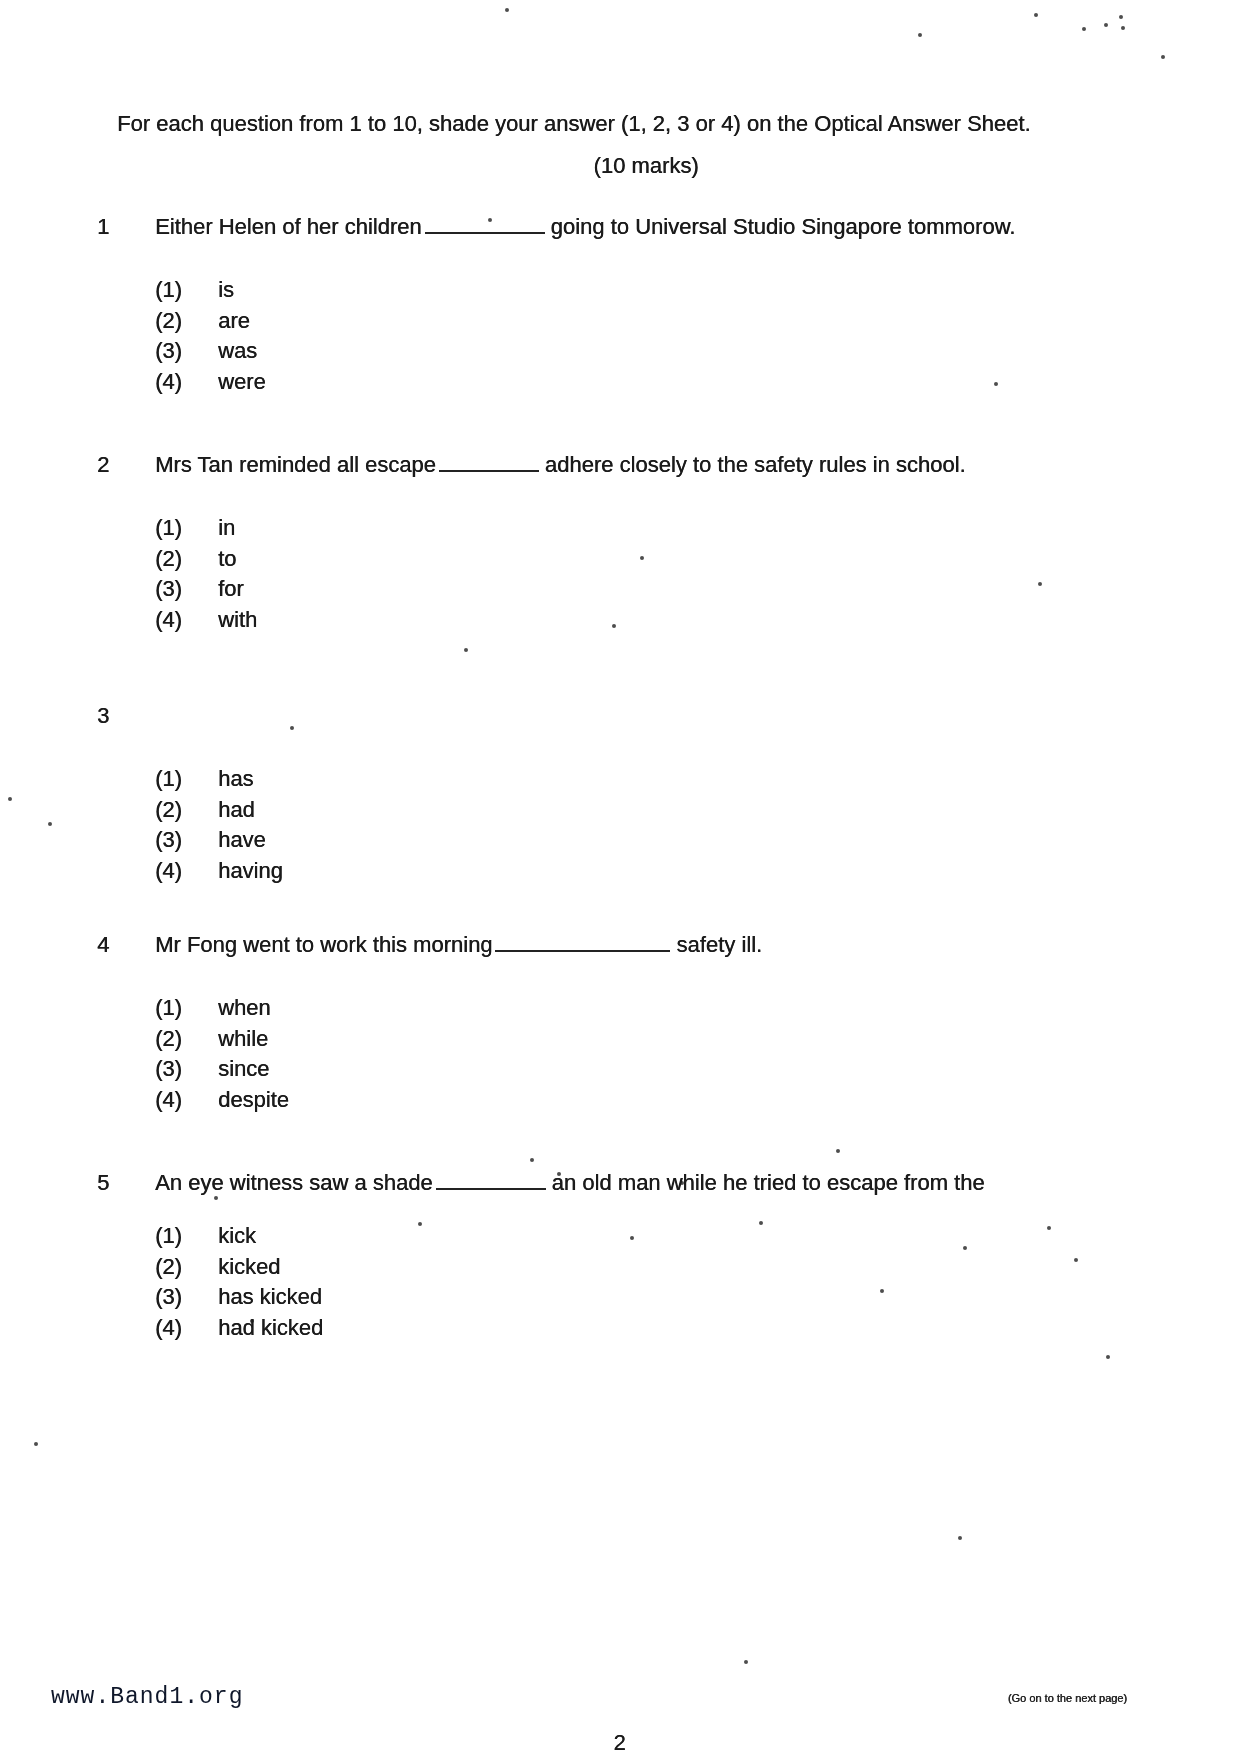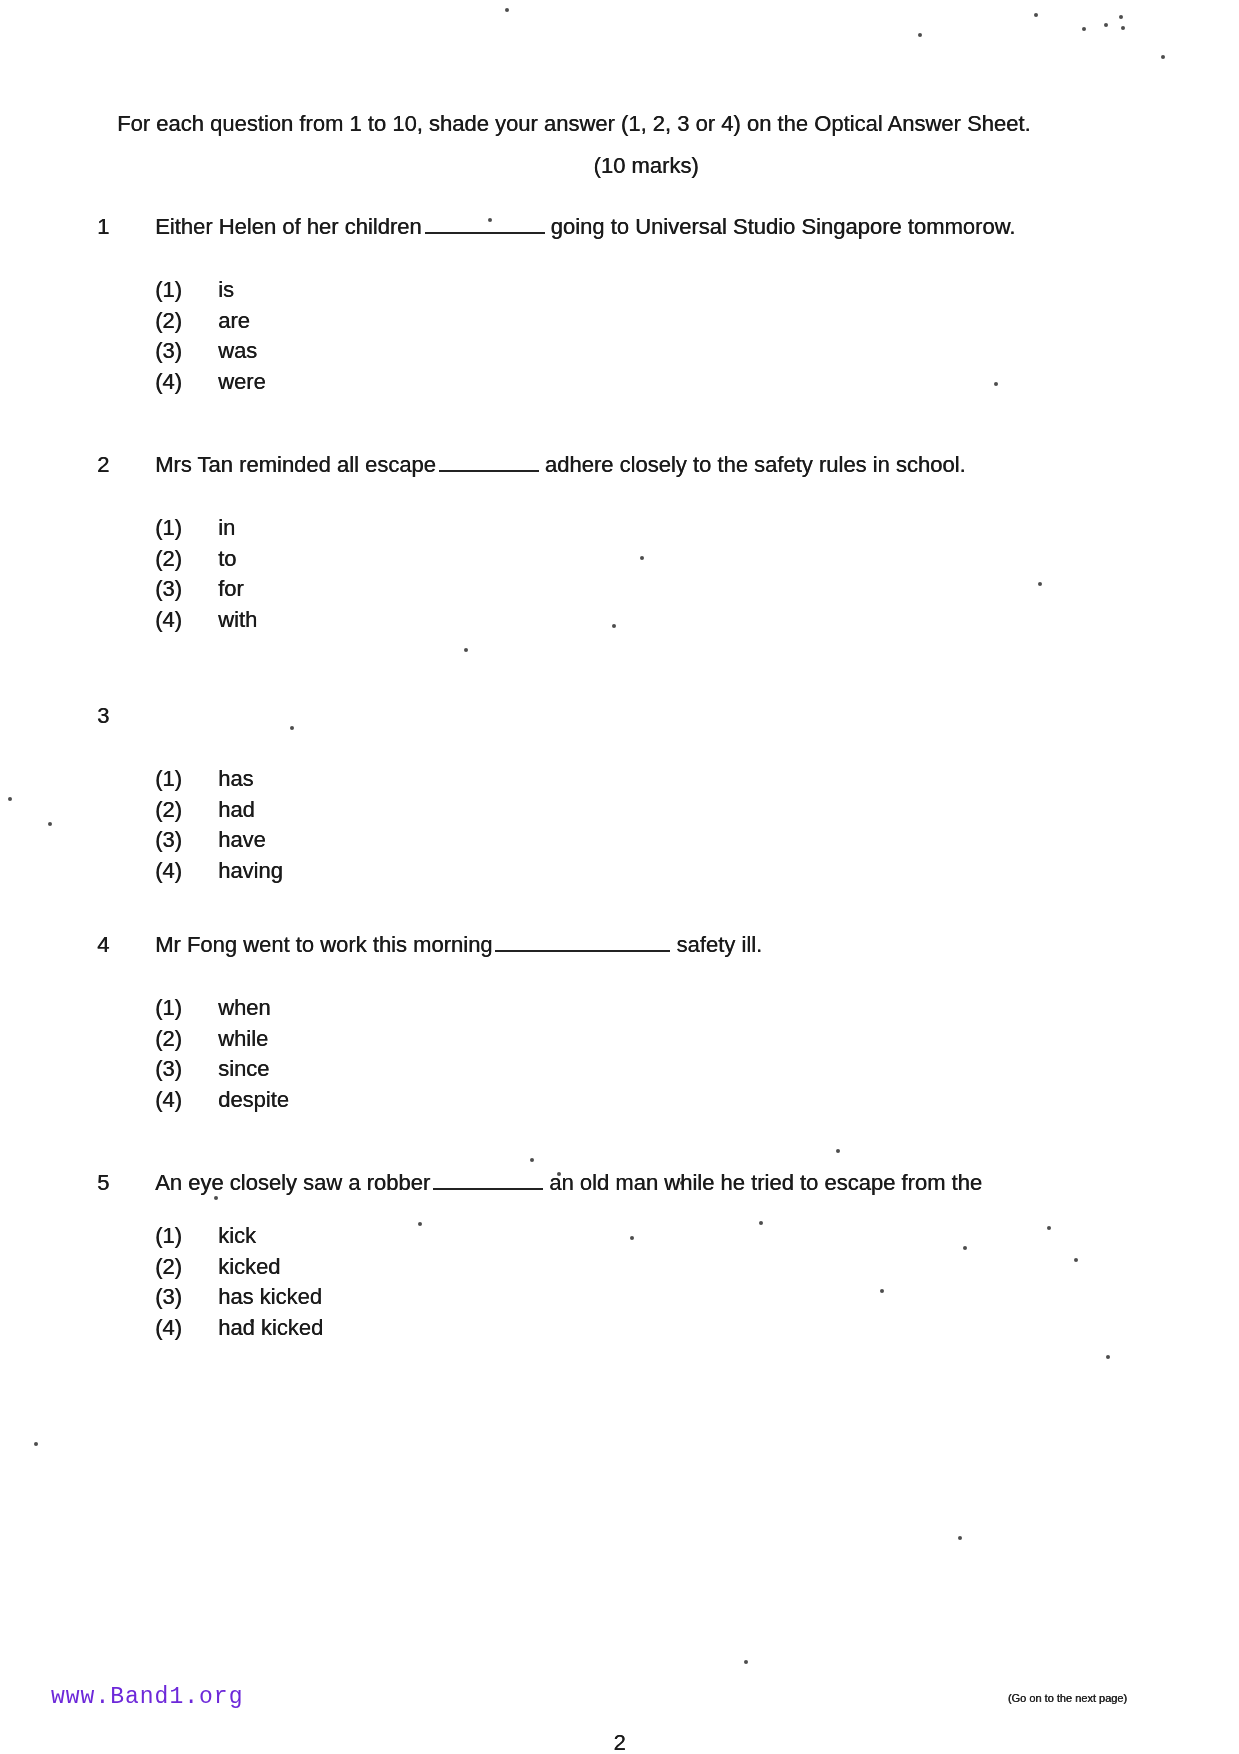--- a/index.html
+++ b/index.html
@@ -50,21 +50,21 @@
 
   
   .footer-website {
     position: absolute;
     left: 51px;
     top: 1684px;
     font-family: "Liberation Mono", "DejaVu Sans Mono", monospace;
     font-size: 23px;
     letter-spacing: 1px;
     text-shadow: none;
-    color: #6d28d9;
+    color: #0f172a;
   }
   .footer-note {
     position: absolute;
     left: 827px;
     top: 1692px;
     width: 300px;
     text-align: right;
     font-size: 11px;
     color: #222;
   }
@@ -227,21 +227,21 @@
       <div class="option">
           <span class="opt-key">(4)</span>
           <span class="opt-label">despite</span>
         </div>
     </div>
   </section>
 
   <section class="question" style="top:1168px">
     <div class="q-row">
       <span class="q-num">5</span>
-      <span class="q-text"><span>An eye closely saw a robber</span><span class="blank" style="width:110px"></span><span>an old man while he tried to escape from the</span></span>
+      <span class="q-text"><span>An eye witness saw a shade</span><span class="blank" style="width:110px"></span><span>an old man while he tried to escape from the</span></span>
     </div>
     <div class="options tight">
       <div class="option">
           <span class="opt-key">(1)</span>
           <span class="opt-label">kick</span>
         </div>
       <div class="option">
           <span class="opt-key">(2)</span>
           <span class="opt-label">kicked</span>
         </div>

